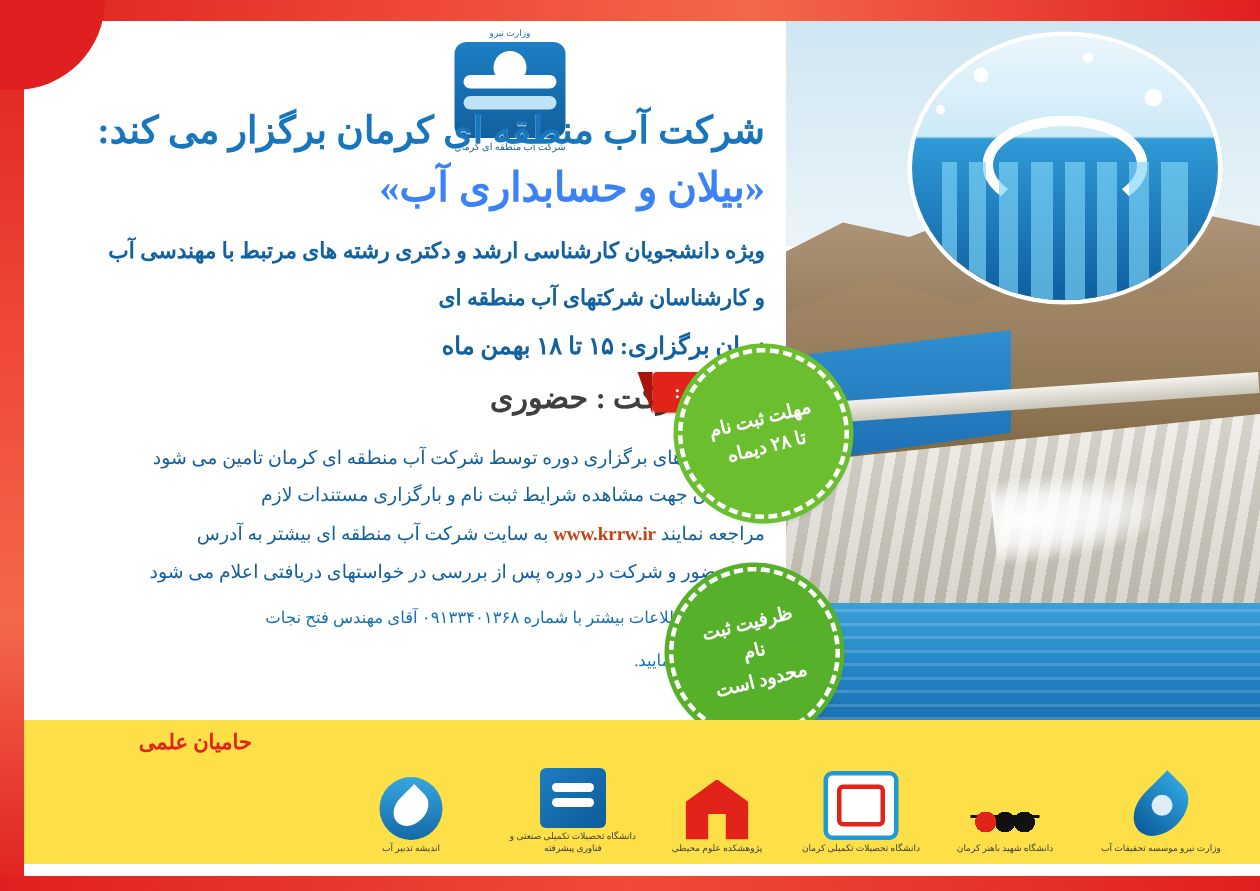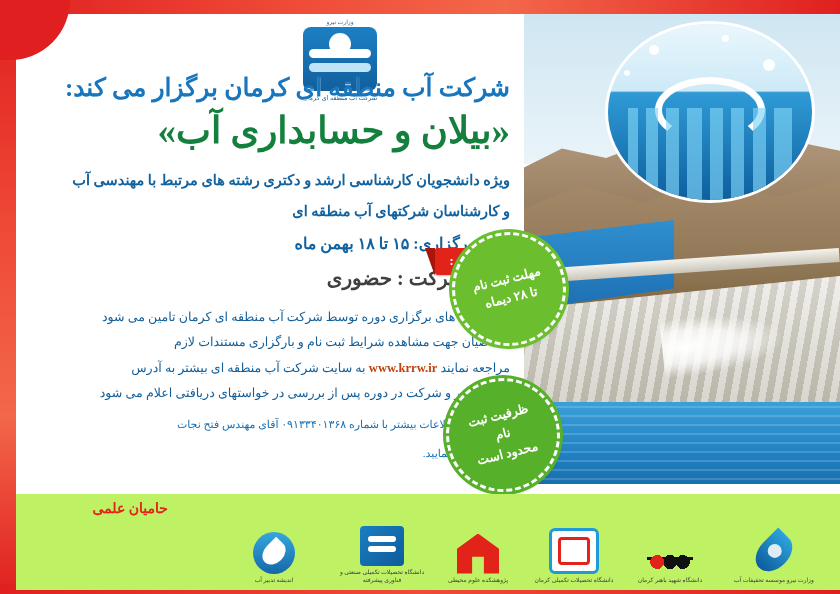--- a/index.html
+++ b/index.html
@@ -123,21 +123,21 @@
   .content{position:absolute;top:72px;right:330px;left:26px;text-align:right;}
   .line-host{
     color:#1876bd;font-weight:bold;font-size:25px;line-height:1.25;margin-bottom:6px;
     text-shadow:0 1px 0 rgba(255,255,255,.8);
   }
   .title-main{
     color:#e2231a;font-weight:bold;font-size:40px;line-height:1.15;margin:2px 0 2px 0;
     letter-spacing:-1px;
   }
   .title-sub{
-    color:#15803d;font-weight:bold;font-size:37px;line-height:1.2;margin-bottom:14px;
+    color:#3b82f6;font-weight:bold;font-size:27px;line-height:1.2;margin-bottom:14px;
   }
   .aud{
     color:#12629f;font-size:14.5px;font-weight:bold;line-height:1.75;margin-bottom:6px;
   }
   .when{color:#12629f;font-size:16px;font-weight:bold;line-height:1.8;}
   .how{color:#404040;font-size:20px;font-weight:bold;line-height:1.9;margin-bottom:8px;}
   .body-txt{color:#14609b;font-size:12.6px;line-height:2.0;}
   .body-txt .link{color:#c2410c;font-weight:bold;}
   .contact{color:#1670b4;font-size:11px;line-height:1.9;margin-top:8px;}
   
@@ -157,21 +157,21 @@
     background:#6bbf2f;border:3px dashed #ffffff;
     box-shadow:0 0 0 3px #6bbf2f, 0 2px 4px rgba(0,0,0,.25);
     color:#fff;display:flex;align-items:center;justify-content:center;text-align:center;
     font-weight:bold;font-size:12.5px;line-height:1.55;
   }
   .seal-deadline{top:232px;right:274px;transform:rotate(-14deg);}
   .seal-capacity{top:378px;right:280px;transform:rotate(-14deg);background:#57b02a;box-shadow:0 0 0 3px #57b02a,0 2px 4px rgba(0,0,0,.25);}
   .seal span{display:block;padding:0 8px;}
   
   .sponsors{
-    position:absolute;left:16px;right:0;bottom:4px;height:96px;background:#bef264;
+    position:absolute;left:16px;right:0;bottom:18px;height:96px;background:#fde047;
   }
   .sponsors-title{
     position:absolute;top:6px;right:672px;color:#e2231a;font-weight:bold;font-size:14px;
   }
   .sp-row{position:absolute;top:18px;right:18px;left:18px;height:76px;}
   .sp{
     position:absolute;bottom:4px;text-align:center;width:96px;
   }
   .sp .glyph{height:46px;display:flex;align-items:flex-end;justify-content:center;}
   .sp .cap{font-size:6px;color:#3b3b3b;line-height:1.25;margin-top:3px;}

